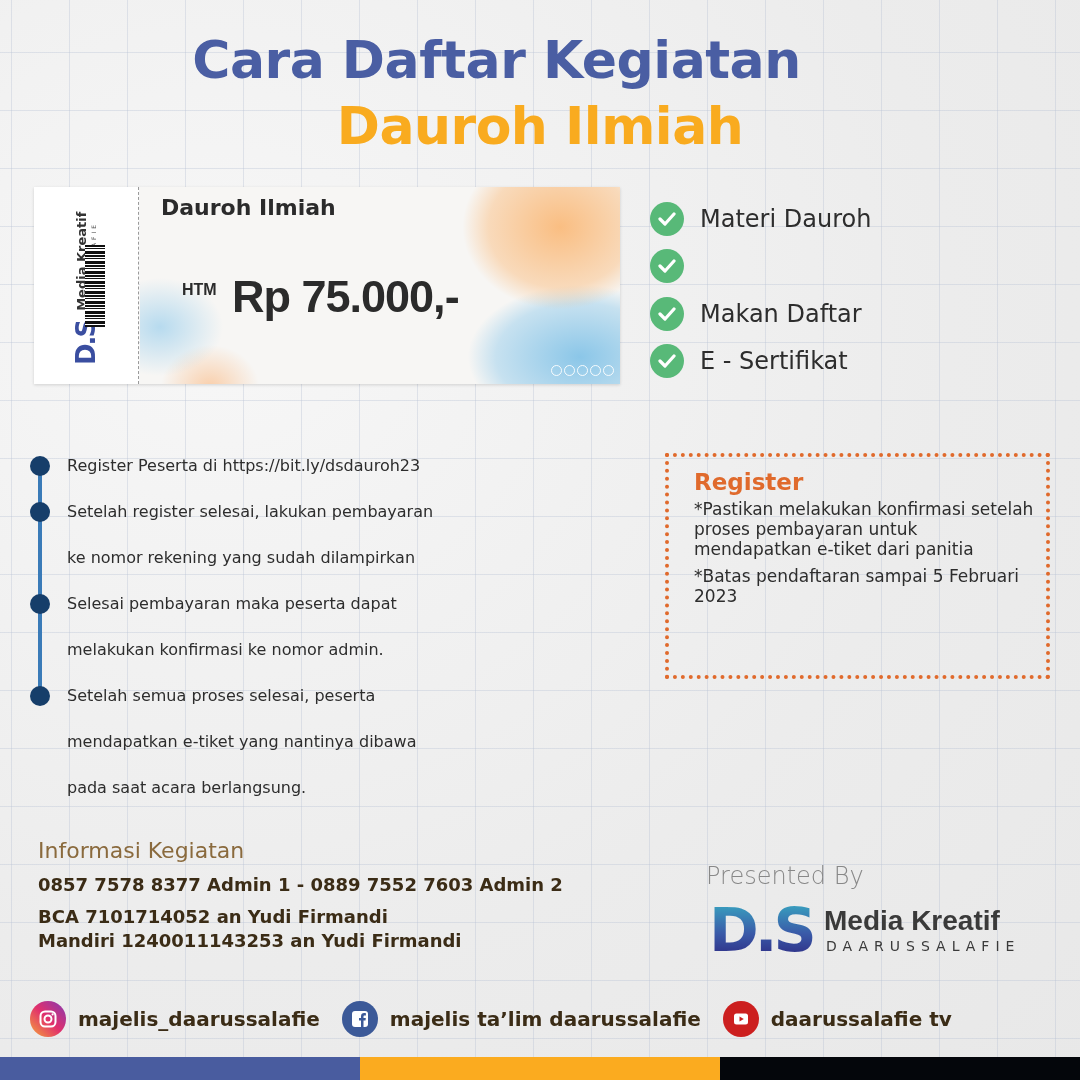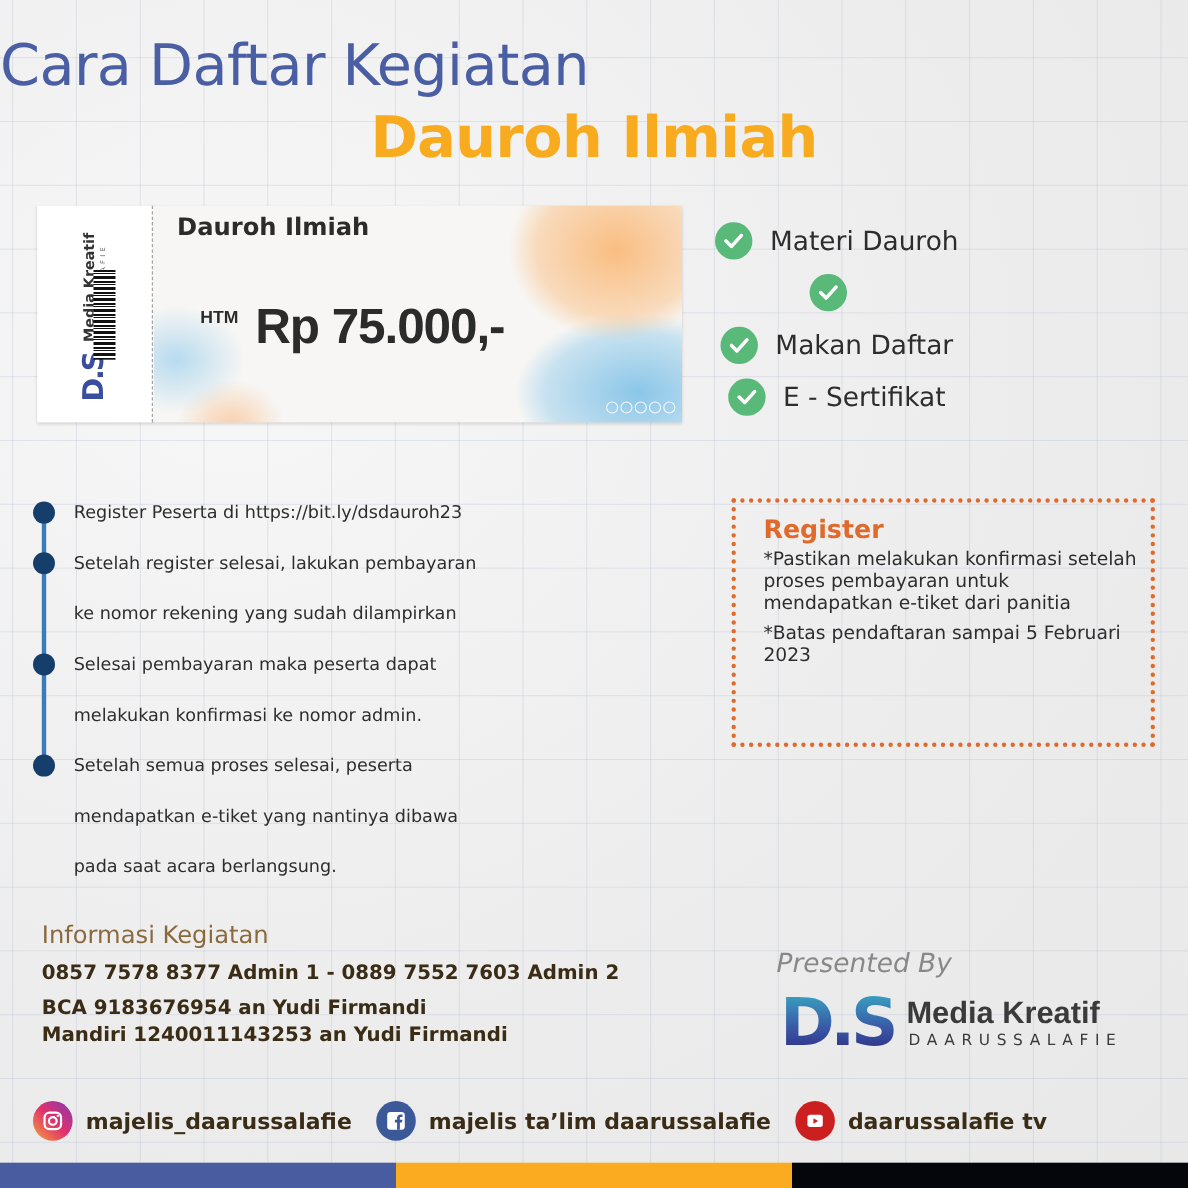--- a/index.html
+++ b/index.html
@@ -13,22 +13,22 @@
       linear-gradient(90deg, rgba(180,190,210,0.35) 1px, transparent 1px),
       radial-gradient(ellipse at 20% 30%, #f7f7f7 0%, #ececec 60%, #e8e8e8 100%);
     background-size: 58px 58px, 58px 58px, 100% 100%;
     background-position: 0 -6px, 11px 0, 0 0;
     color: #2a2a2a;
   }
   .abs { position: absolute; }
 
   
   .title1 {
-    left: 0; width: 993px; top: 30px; text-align: left;
-    font-size: 52px; font-weight: normal; color: #4a5ea3; letter-spacing: -0.5px;
+    left: 0; width: 993px; top: 30px; text-align: center;
+    font-size: 52px; font-weight: bold; color: #4a5ea3; letter-spacing: -0.5px;
   }
   .title2 {
     left: 0; width: 1080px; top: 96px; text-align: center;
     font-size: 52px; font-weight: bold; color: #f9ab1f; letter-spacing: -0.5px;
   }
 
   
   .ticket { left: 34px; top: 187px; width: 586px; height: 197px; box-shadow: 0 1px 3px rgba(0,0,0,0.15); }
   .stub {
     position: absolute; left: 0; top: 0; width: 105px; height: 197px; background: #ffffff;
@@ -58,21 +58,21 @@
   }
   .tk-title { position: absolute; left: 21px; top: 8px; font-size: 22px; font-weight: bold; color: #2b2b2b; }
   .tk-sub { position: absolute; left: 21px; top: 38px; width: 300px; font-size: 13px; line-height: 17px; color: #333; }
   .tk-htm { position: absolute; left: 42px; top: 94px; font-size: 16px; font-weight: bold; color: #2b2b2b; font-family: "Liberation Sans", sans-serif; }
   .tk-price { position: absolute; left: 92px; top: 84px; font-size: 45px; font-weight: bold; color: #2b2b2b; letter-spacing: -1px; font-family: "Liberation Sans", sans-serif; }
   .tk-socials { position: absolute; right: 6px; bottom: 8px; display: flex; gap: 2px; }
   .tk-socials span { width: 11px; height: 11px; border-radius: 50%; border: 1px solid rgba(255,255,255,0.9); display: block; }
 
   
   .benefits { left: 650px; top: 195px; }
-  .benefit { display: flex; align-items: center; height: 47.5px; justify-content: center; }
+  .benefit { display: flex; align-items: center; height: 47.5px; }
   .check {
     width: 34px; height: 34px; border-radius: 50%; background: #58b978;
     display: flex; align-items: center; justify-content: center; margin-right: 16px;
   }
   .benefit-label { font-size: 24px; color: #2d2d2d; }
 
   
   .steps { left: 30px; top: 443px; width: 620px; }
   .timeline-line { position: absolute; left: 8px; top: 22px; width: 4px; height: 225px; background: #3a7bb8; }
   .step-line { position: relative; height: 46px; line-height: 46px; padding-left: 37px; font-size: 16px; color: #2d2d2d; white-space: nowrap; }
@@ -86,21 +86,21 @@
   .note-title { font-size: 23px; font-weight: bold; color: #e06a2c; margin-bottom: 4px; }
   .note-text { font-size: 17px; line-height: 20px; color: #2d2d2d; width: 340px; margin-bottom: 7px; }
 
   
   .info { left: 38px; top: 838px; }
   .info-title { font-size: 22px; font-weight: normal; color: #8a6a3d; margin-bottom: 10px; }
   .info-line { font-size: 18px; font-weight: bold; color: #3b2c16; line-height: 24px; }
   .info-line.gap { margin-bottom: 8px; }
 
   
-  .presented { left: 706px; top: 862px; font-size: 24px; color: #888; font-weight: 300; font-style: italic; }
+  .presented { left: 706px; top: 862px; font-size: 24px; color: #888; font-weight: 300; }
   .ds-logo { left: 709px; top: 895px; font-size: 60px; font-weight: bold; letter-spacing: -4px; line-height: 70px;
     background: linear-gradient(180deg, #38b6c6 0%, #3a5aa8 55%, #2a1f7a 100%);
     -webkit-background-clip: text; background-clip: text; color: transparent; }
   .brand-name { left: 824px; top: 905px; font-size: 28px; font-weight: bold; color: #3a3a3a; font-family: "Liberation Sans", sans-serif; }
   .brand-sub { left: 826px; top: 938px; font-size: 14px; letter-spacing: 6px; color: #3a3a3a; }
 
   
   .socials { left: 30px; top: 1001px; display: flex; align-items: center; }
   .soc { display: flex; align-items: center; margin-right: 22px; }
   .soc-icon { width: 36px; height: 36px; border-radius: 50%; display: flex; align-items: center; justify-content: center; margin-right: 12px; }
@@ -194,21 +194,21 @@
 
 <div class="abs note">
   <div class="note-title">Register</div>
   <div class="note-text">*Pastikan melakukan konfirmasi setelah proses pembayaran untuk mendapatkan e-tiket dari panitia</div>
   <div class="note-text">*Batas pendaftaran sampai 5 Februari 2023</div>
 </div>
 
 <div class="abs info">
   <div class="info-title">Informasi Kegiatan</div>
   <div class="info-line gap">0857 7578 8377 Admin 1 - 0889 7552 7603 Admin 2</div>
-  <div class="info-line">BCA 9183676954 an Yudi Firmandi</div>
+  <div class="info-line">BCA 7101714052 an Yudi Firmandi</div>
   <div class="info-line">Mandiri 1240011143253 an Yudi Firmandi</div>
 </div>
 
 <div class="abs presented">Presented By</div>
 <div class="abs ds-logo">D.S</div>
 <div class="abs brand-name">Media Kreatif</div>
 <div class="abs brand-sub">DAARUSSALAFIE</div>
 
 <div class="abs socials">
   <div class="soc">

